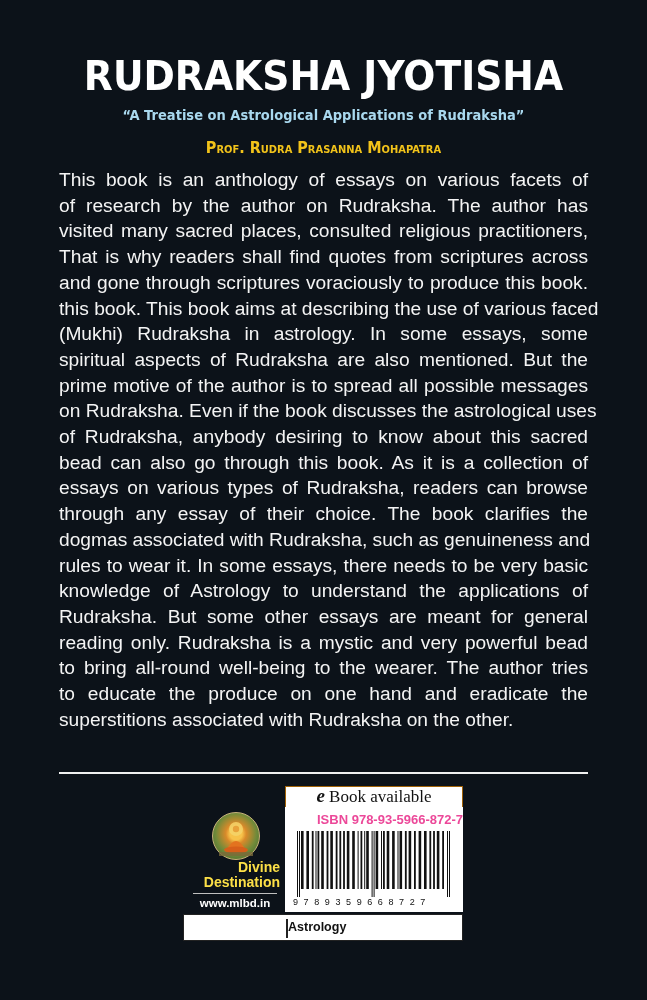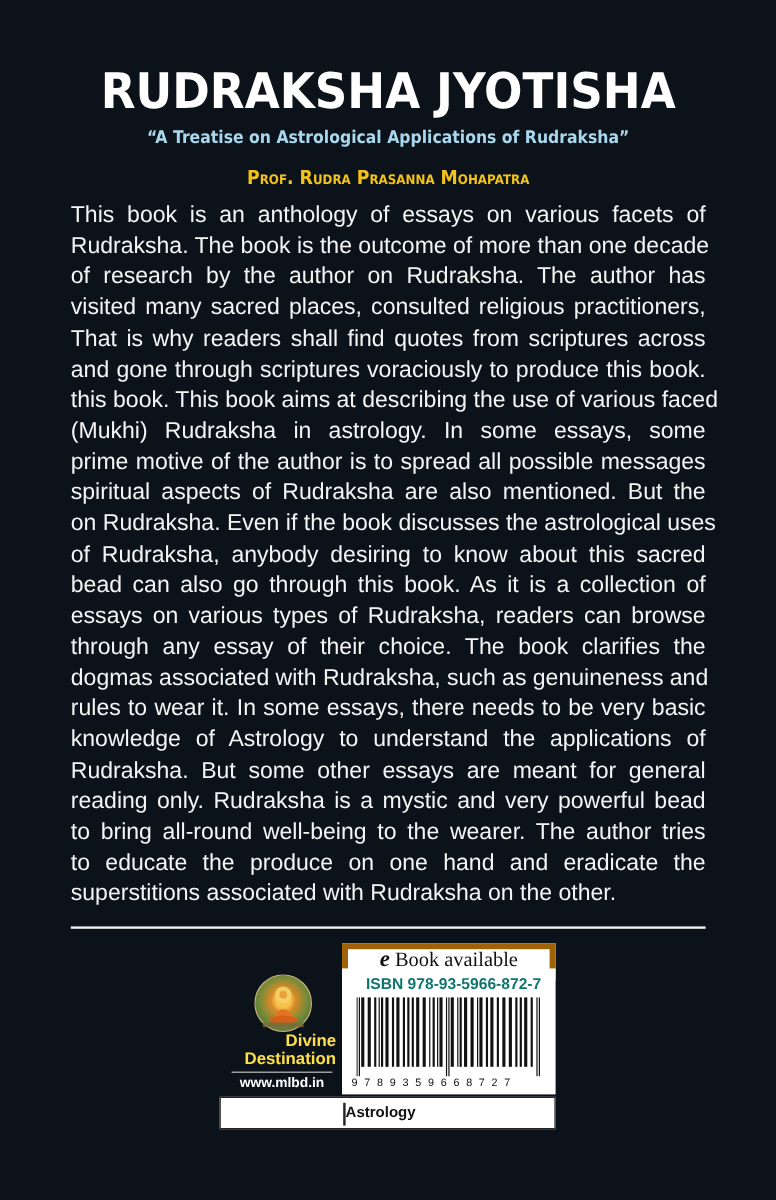--- a/index.html
+++ b/index.html
@@ -60,33 +60,33 @@
   }
   .pub-rule { position: absolute; left: 193px; top: 893px; width: 84px; height: 1px; background: #bfbfbf; }
   .pub-url {
     position: absolute; left: 188px; width: 94px; top: 896px;
     text-align: center; color: #ffffff; font-weight: bold;
     font-family: "Liberation Sans", sans-serif;
     font-size: 11.5px; line-height: 14px;
   }
   .ebook {
     position: absolute; left: 285px; top: 786px; width: 178px; height: 31px;
-    background: #ffffff; border: 5px solid #a16207;
+    background: #ffffff; border: 1px solid #a16207;
     box-sizing: border-box;
     text-align: center; color: #111;
     font-family: "Liberation Serif", serif; font-size: 17px; line-height: 18px;
   }
   .ebook .e { font-style: italic; font-weight: bold; font-size: 19px; }
   .isbn-box {
     position: absolute; left: 285px; top: 807px; width: 178px; height: 105px;
     background: #ffffff;
   }
   .isbn-text {
-    position: absolute; left: 4px; width: 178px; top: 6px; text-align: center;
-    color: #0f766e; font-weight: bold; font-family: "Liberation Sans", sans-serif;
+    position: absolute; left: 16px; width: 178px; top: 6px; text-align: center;
+    color: #ec4899; font-weight: bold; font-family: "Liberation Sans", sans-serif;
     font-size: 13px; line-height: 14px;
   }
   .barcode { position: absolute; left: 12px; top: 24px; width: 154px; height: 66px; }
   .barcode-digits {
     position: absolute; left: 8px; width: 162px; top: 90px;
     color: #111; font-family: "Liberation Sans", sans-serif;
     font-size: 9px; letter-spacing: 5.6px; line-height: 10px; white-space: nowrap;
   }
   .category-bar {
     position: absolute; left: 183px; top: 914px; width: 280px; height: 27px;
@@ -102,29 +102,28 @@
 </head>
 <body>
 
 <div>
   <div class="title">RUDRAKSHA JYOTISHA</div>
   <div class="subtitle">“A Treatise on Astrological Applications of Rudraksha”</div>
   <div class="author">Prof. Rudra Prasanna Mohapatra</div>
 
   <div class="blurb" id="blurb">
       <span class="line">This book is an anthology of essays on various facets of</span>
-      <span class="line">Rudraksha. The book is the outcome of more than one decade</span>
       <span class="line">of research by the author on Rudraksha. The author has</span>
       <span class="line">visited many sacred places, consulted religious practitioners,</span>
       <span class="line">That is why readers shall find quotes from scriptures across</span>
       <span class="line">and gone through scriptures voraciously to produce this book.</span>
       <span class="line">this book. This book aims at describing the use of various faced</span>
       <span class="line">(Mukhi) Rudraksha in astrology. In some essays, some</span>
+      <span class="line">spiritual aspects of Rudraksha are also mentioned. But the</span>
       <span class="line">prime motive of the author is to spread all possible messages</span>
-      <span class="line">spiritual aspects of Rudraksha are also mentioned. But the</span>
       <span class="line">on Rudraksha. Even if the book discusses the astrological uses</span>
       <span class="line">of Rudraksha, anybody desiring to know about this sacred</span>
       <span class="line">bead can also go through this book. As it is a collection of</span>
       <span class="line">essays on various types of Rudraksha, readers can browse</span>
       <span class="line">through any essay of their choice. The book clarifies the</span>
       <span class="line">dogmas associated with Rudraksha, such as genuineness and</span>
       <span class="line">rules to wear it. In some essays, there needs to be very basic</span>
       <span class="line">knowledge of Astrology to understand the applications of</span>
       <span class="line">Rudraksha. But some other essays are meant for general</span>
       <span class="line">reading only. Rudraksha is a mystic and very powerful bead</span>

